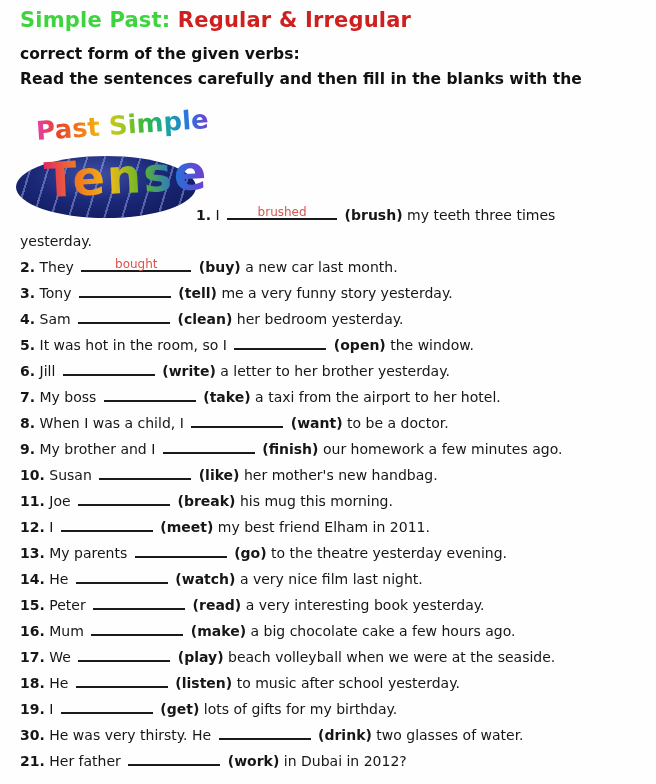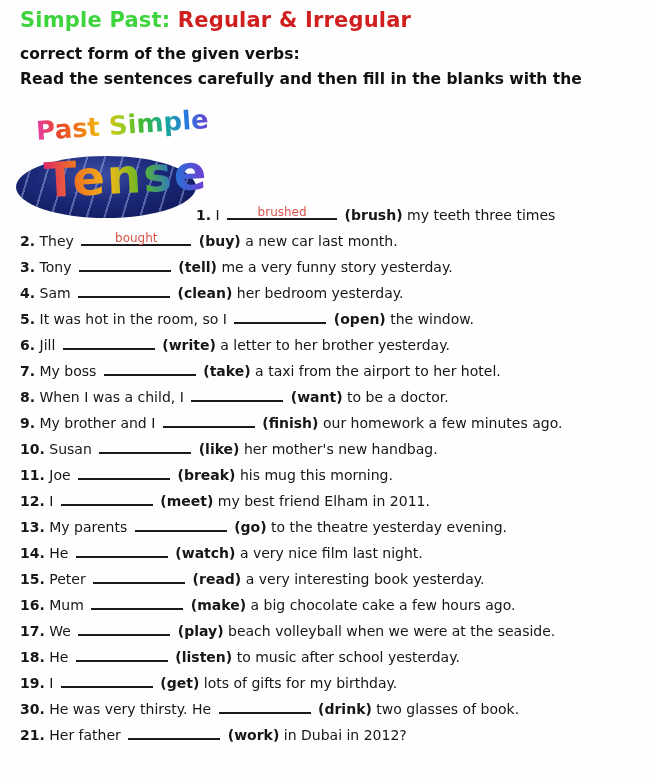--- a/index.html
+++ b/index.html
@@ -87,20 +87,21 @@
   </div>
 
   <div id="sentence-list">
   <p class="sentence first">
     <b class="num">1.</b>
     <span class="pre">I</span>
     <span class="blank filled"><span class="answer">brushed</span></span>
     <b class="verb">(brush)</b>
     <span class="post">my teeth three times</span>
   </p>
+<div class="sentence-cont">yesterday.</div>
   <p class="sentence">
     <b class="num">2.</b>
     <span class="pre">They</span>
     <span class="blank filled"><span class="answer">bought</span></span>
     <b class="verb">(buy)</b>
     <span class="post">a new car last month.</span>
   </p>
 
   <p class="sentence">
     <b class="num">3.</b>
@@ -236,21 +237,21 @@
     <span class="blank"><span class="answer"></span></span>
     <b class="verb">(get)</b>
     <span class="post">lots of gifts for my birthday.</span>
   </p>
 
   <p class="sentence">
     <b class="num">30.</b>
     <span class="pre">He was very thirsty. He</span>
     <span class="blank"><span class="answer"></span></span>
     <b class="verb">(drink)</b>
-    <span class="post">two glasses of book.</span>
+    <span class="post">two glasses of water.</span>
   </p>
 
   <p class="sentence">
     <b class="num">21.</b>
     <span class="pre">Her father</span>
     <span class="blank"><span class="answer"></span></span>
     <b class="verb">(work)</b>
     <span class="post">in Dubai in 2012?</span>
   </p>
 </div>

